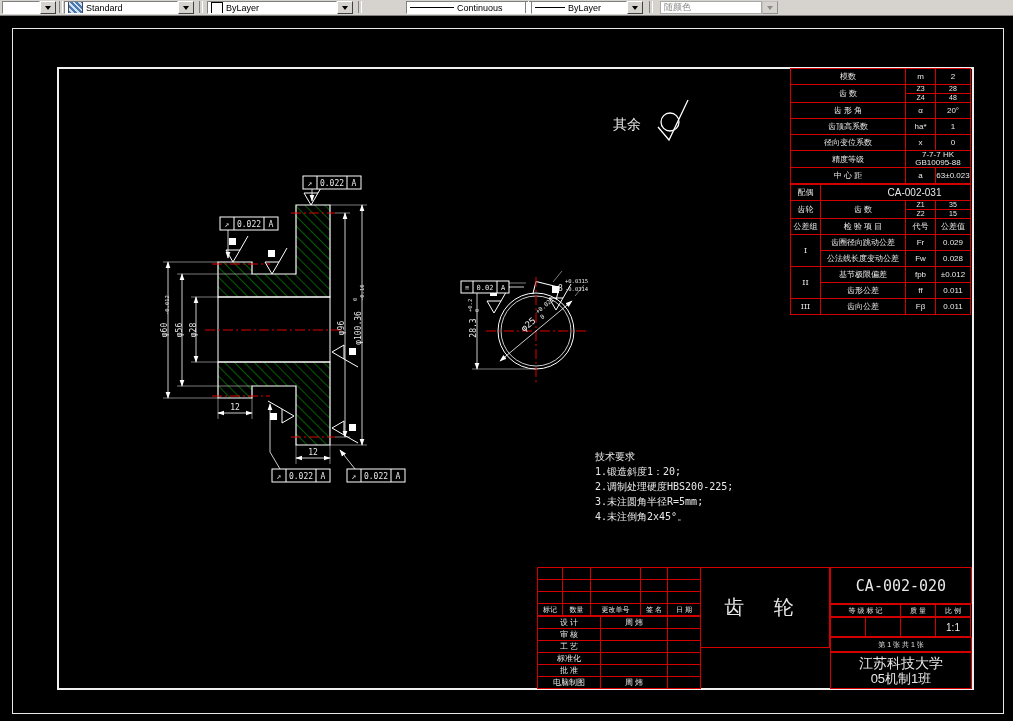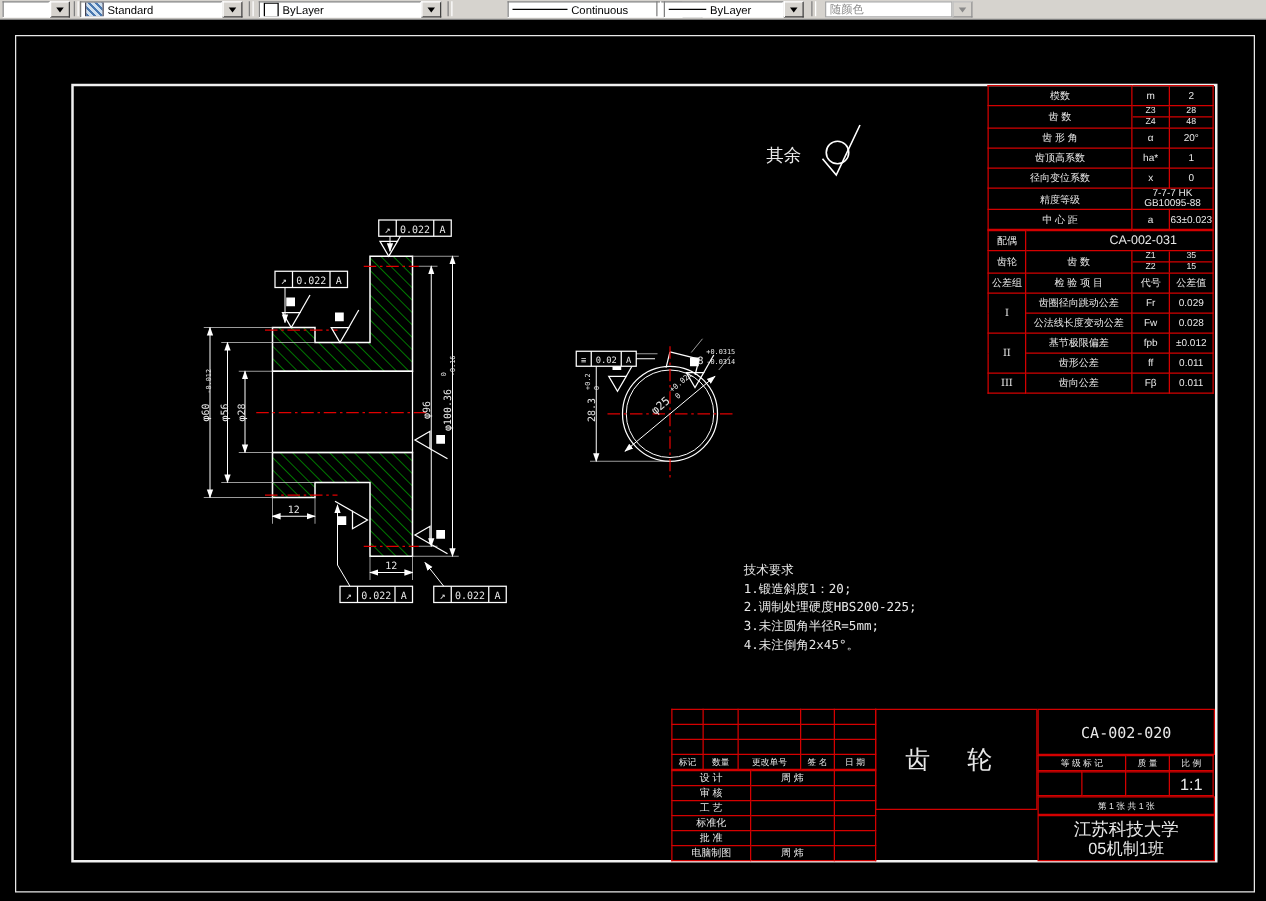--- a/index.html
+++ b/index.html
@@ -496,21 +496,21 @@
           </tr>
     </tbody>
       </table>
   </div>
 
   <div class="abs cellbox" style="left:163px;top:0;width:130px;height:81px;">
     <span class="bigname">齿 轮</span>
   </div>
 
   <div class="abs" style="left:293px;top:0;width:140px;">
-    <div class="cellbox" style="width:140px;height:35px;font-size:12px;font-family:'DejaVu Sans Mono',monospace;">
+    <div class="cellbox" style="width:140px;height:35px;font-size:15px;font-family:'DejaVu Sans Mono',monospace;">
       <span>CA-002-020</span>
     </div>
     <table class="tbt" style="width:140px;">
       <colgroup>
           <col style="width:70px">
           <col style="width:35px">
           <col style="width:35px">
         </colgroup>
       <tbody>
           <tr>
@@ -525,21 +525,21 @@
           <col style="width:35px">
           <col style="width:35px">
           <col style="width:35px">
           <col style="width:35px">
         </colgroup>
       <tbody>
           <tr>
             <td style="height:18px;"></td>
             <td></td>
             <td></td>
-        <td style="font-size:13px;">1:1</td>
+        <td style="font-size:10px;">1:1</td>
           </tr>
     </tbody>
       </table>
     <div class="cellbox" style="width:140px;height:13px;font-size:7px;">
       <span>第 1 张 共 1 张</span>
     </div>
     <div class="cellbox" style="width:140px;height:35px;flex-direction:column;line-height:16px;">
       <span style="font-size:14px;">江苏科技大学</span>
       <span style="font-size:13px;">05机制1班</span>
     </div>

